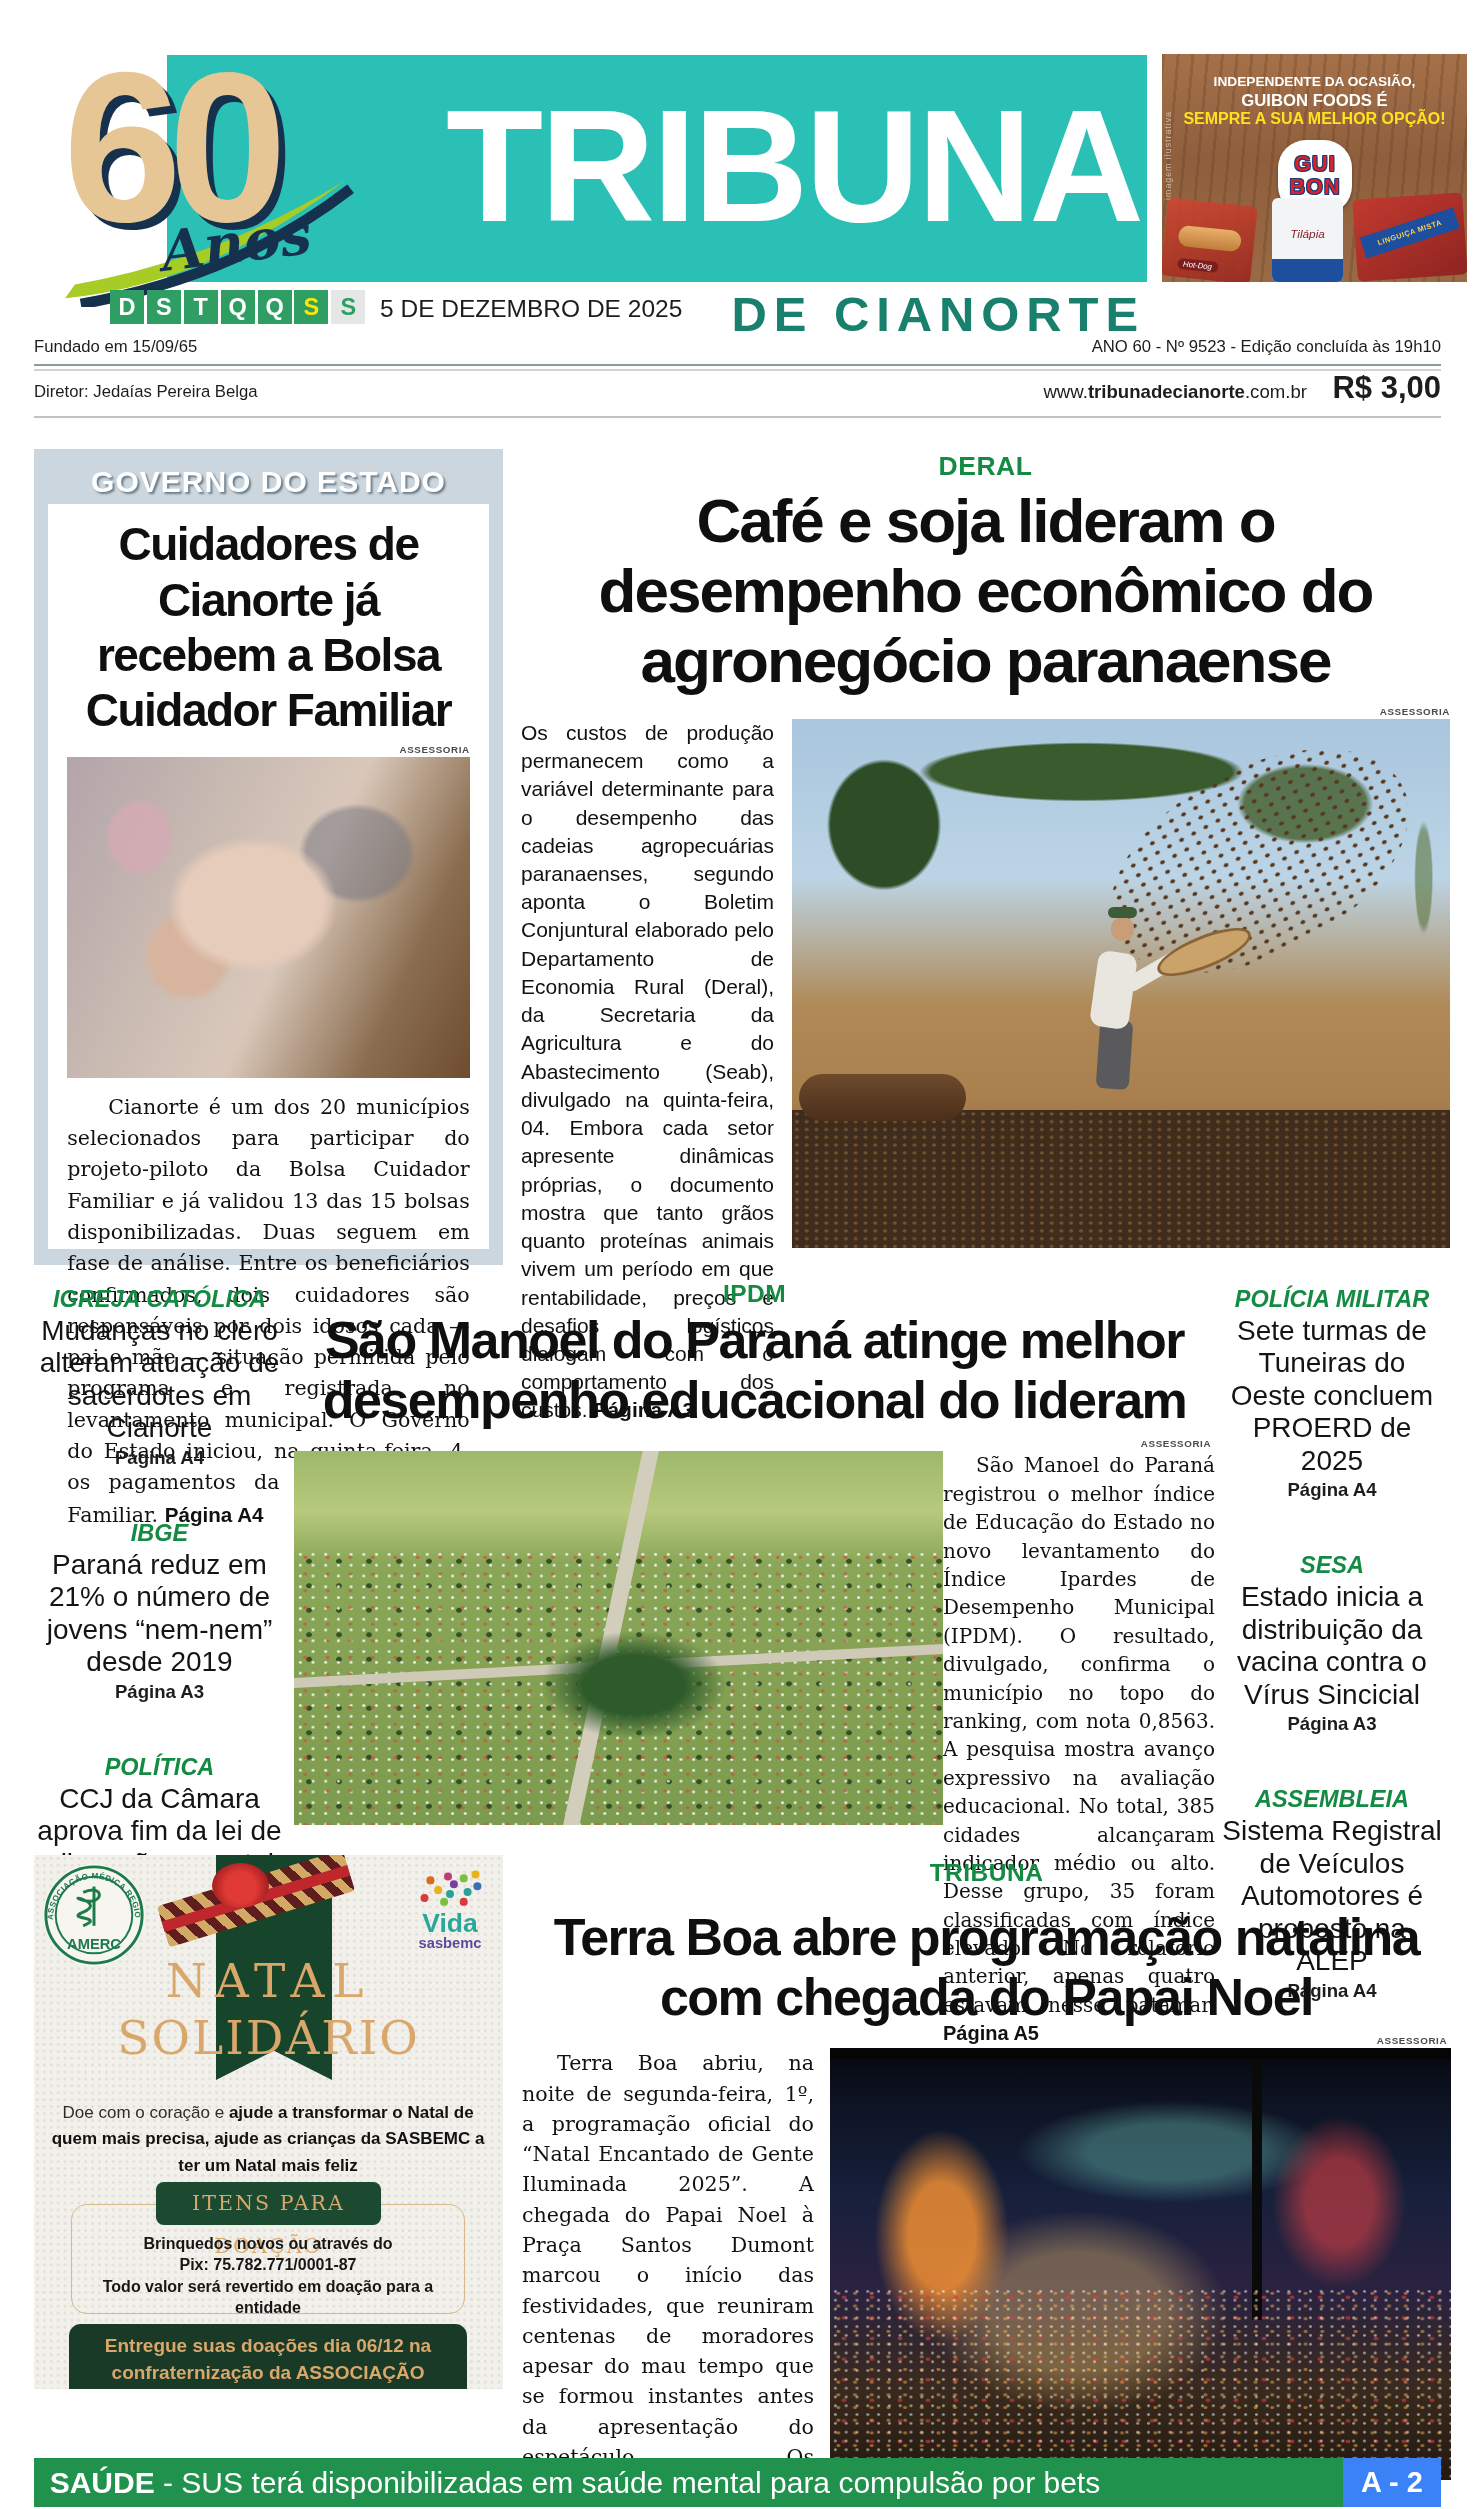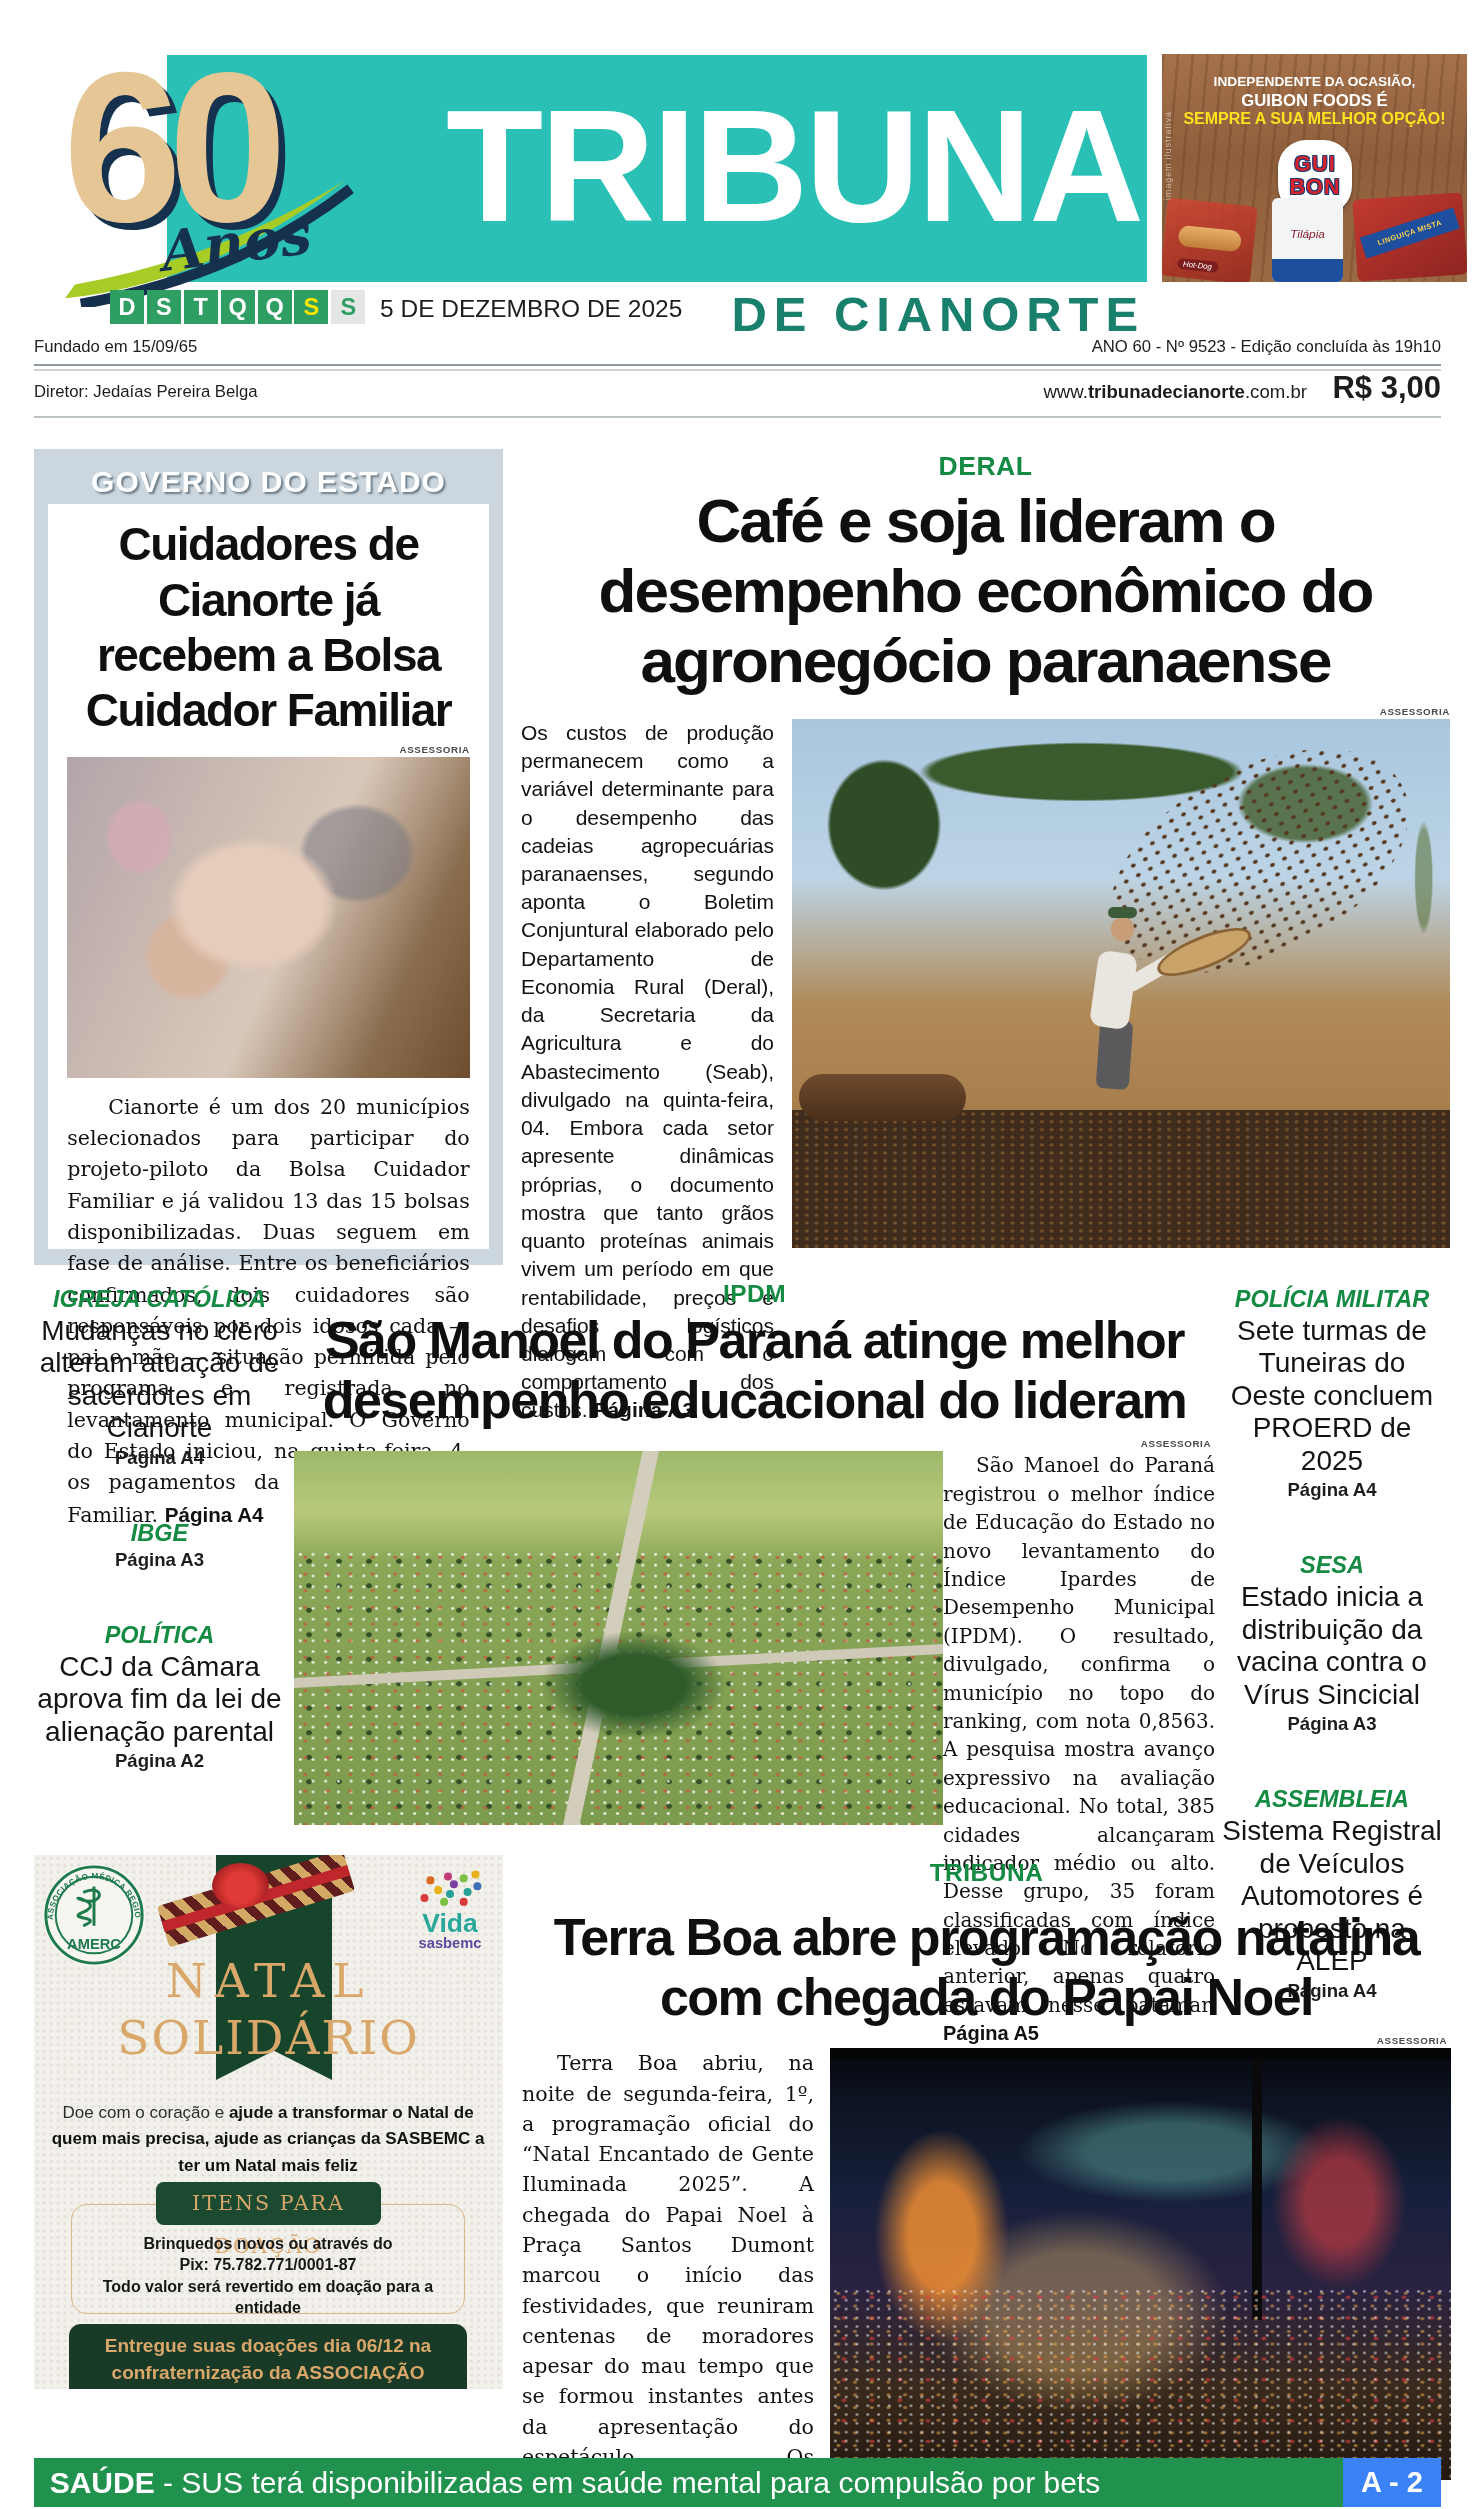--- a/index.html
+++ b/index.html
@@ -307,20 +307,21 @@
   </div>
 
   <div class="abs teasers-left">
     <div class="teaser">
       <div class="t-kicker">IGREJA CATÓLICA</div>
       <div class="t-text">Mudanças no clero alteram atuação de sacerdotes em Cianorte</div>
       <div class="t-page">Página A4</div>
     </div>
     <div class="teaser">
       <div class="t-kicker">IBGE</div>
+      <div class="t-text">Paraná reduz em 21% o número de jovens “nem-nem” desde 2019</div>
       <div class="t-page">Página A3</div>
     </div>
     <div class="teaser">
       <div class="t-kicker">POLÍTICA</div>
       <div class="t-text">CCJ da Câmara aprova fim da lei de alienação parental</div>
       <div class="t-page">Página A2</div>
     </div>
   </div>
 
   <div class="abs ipdm">

